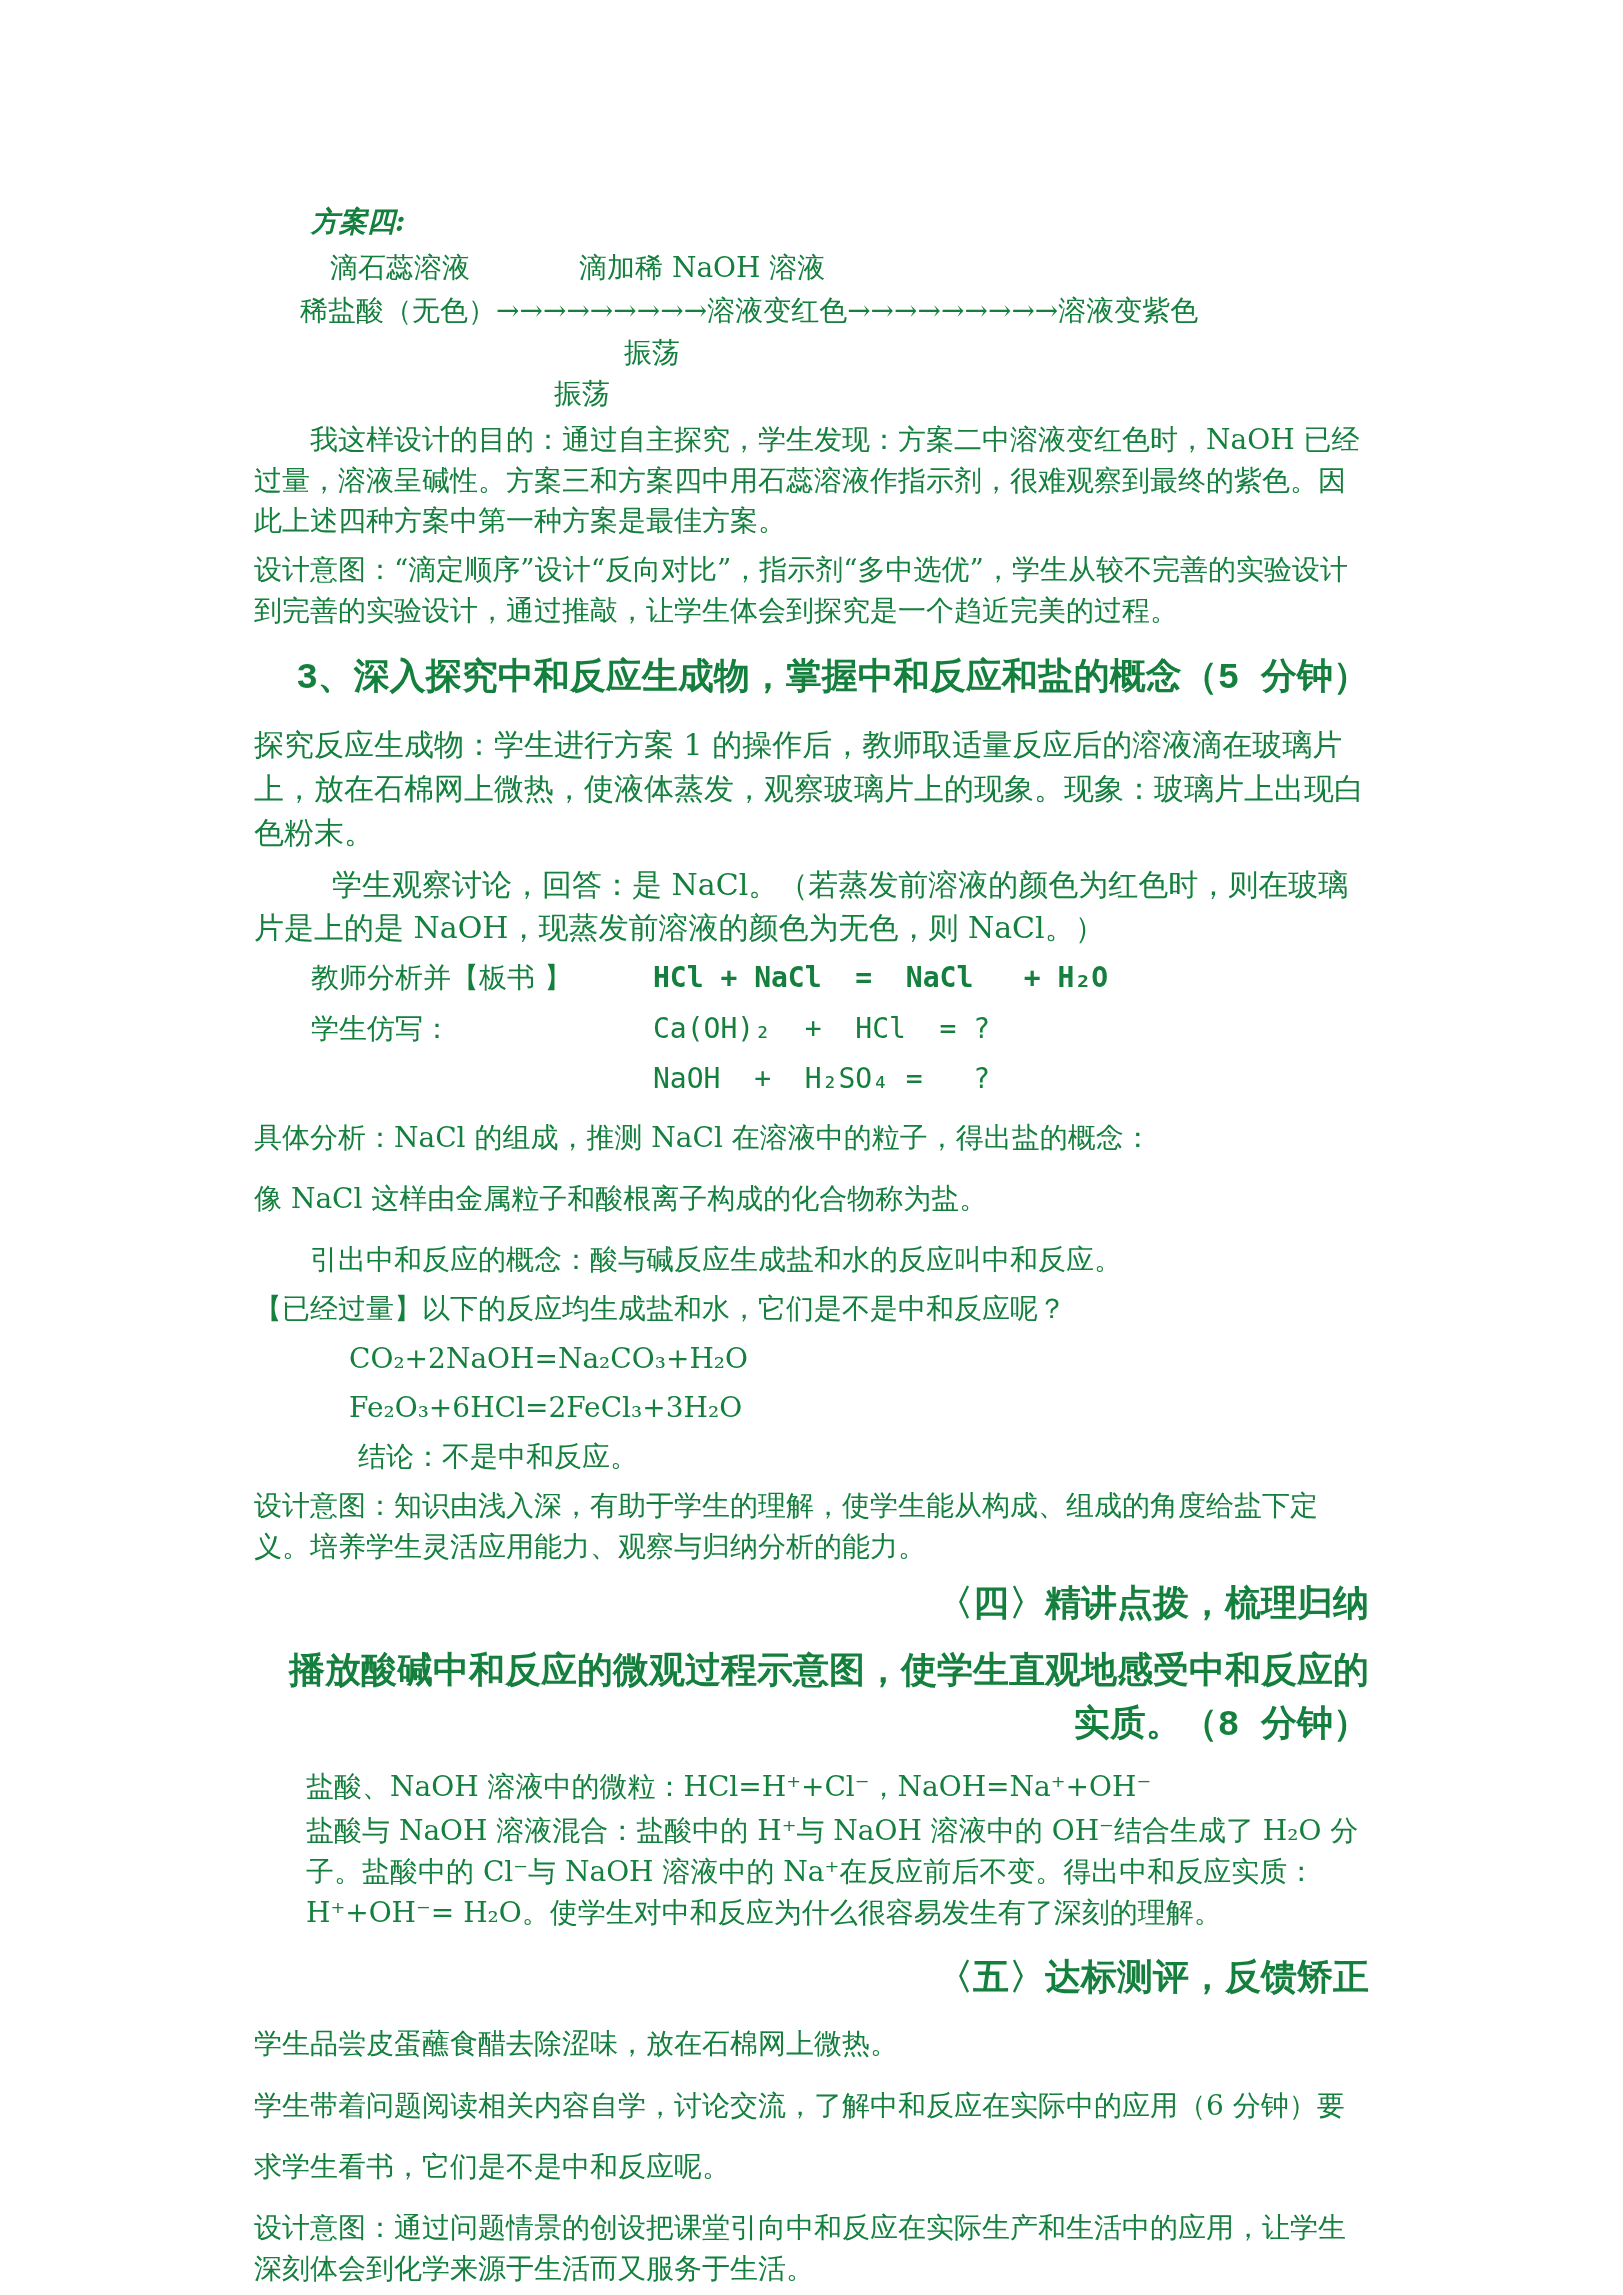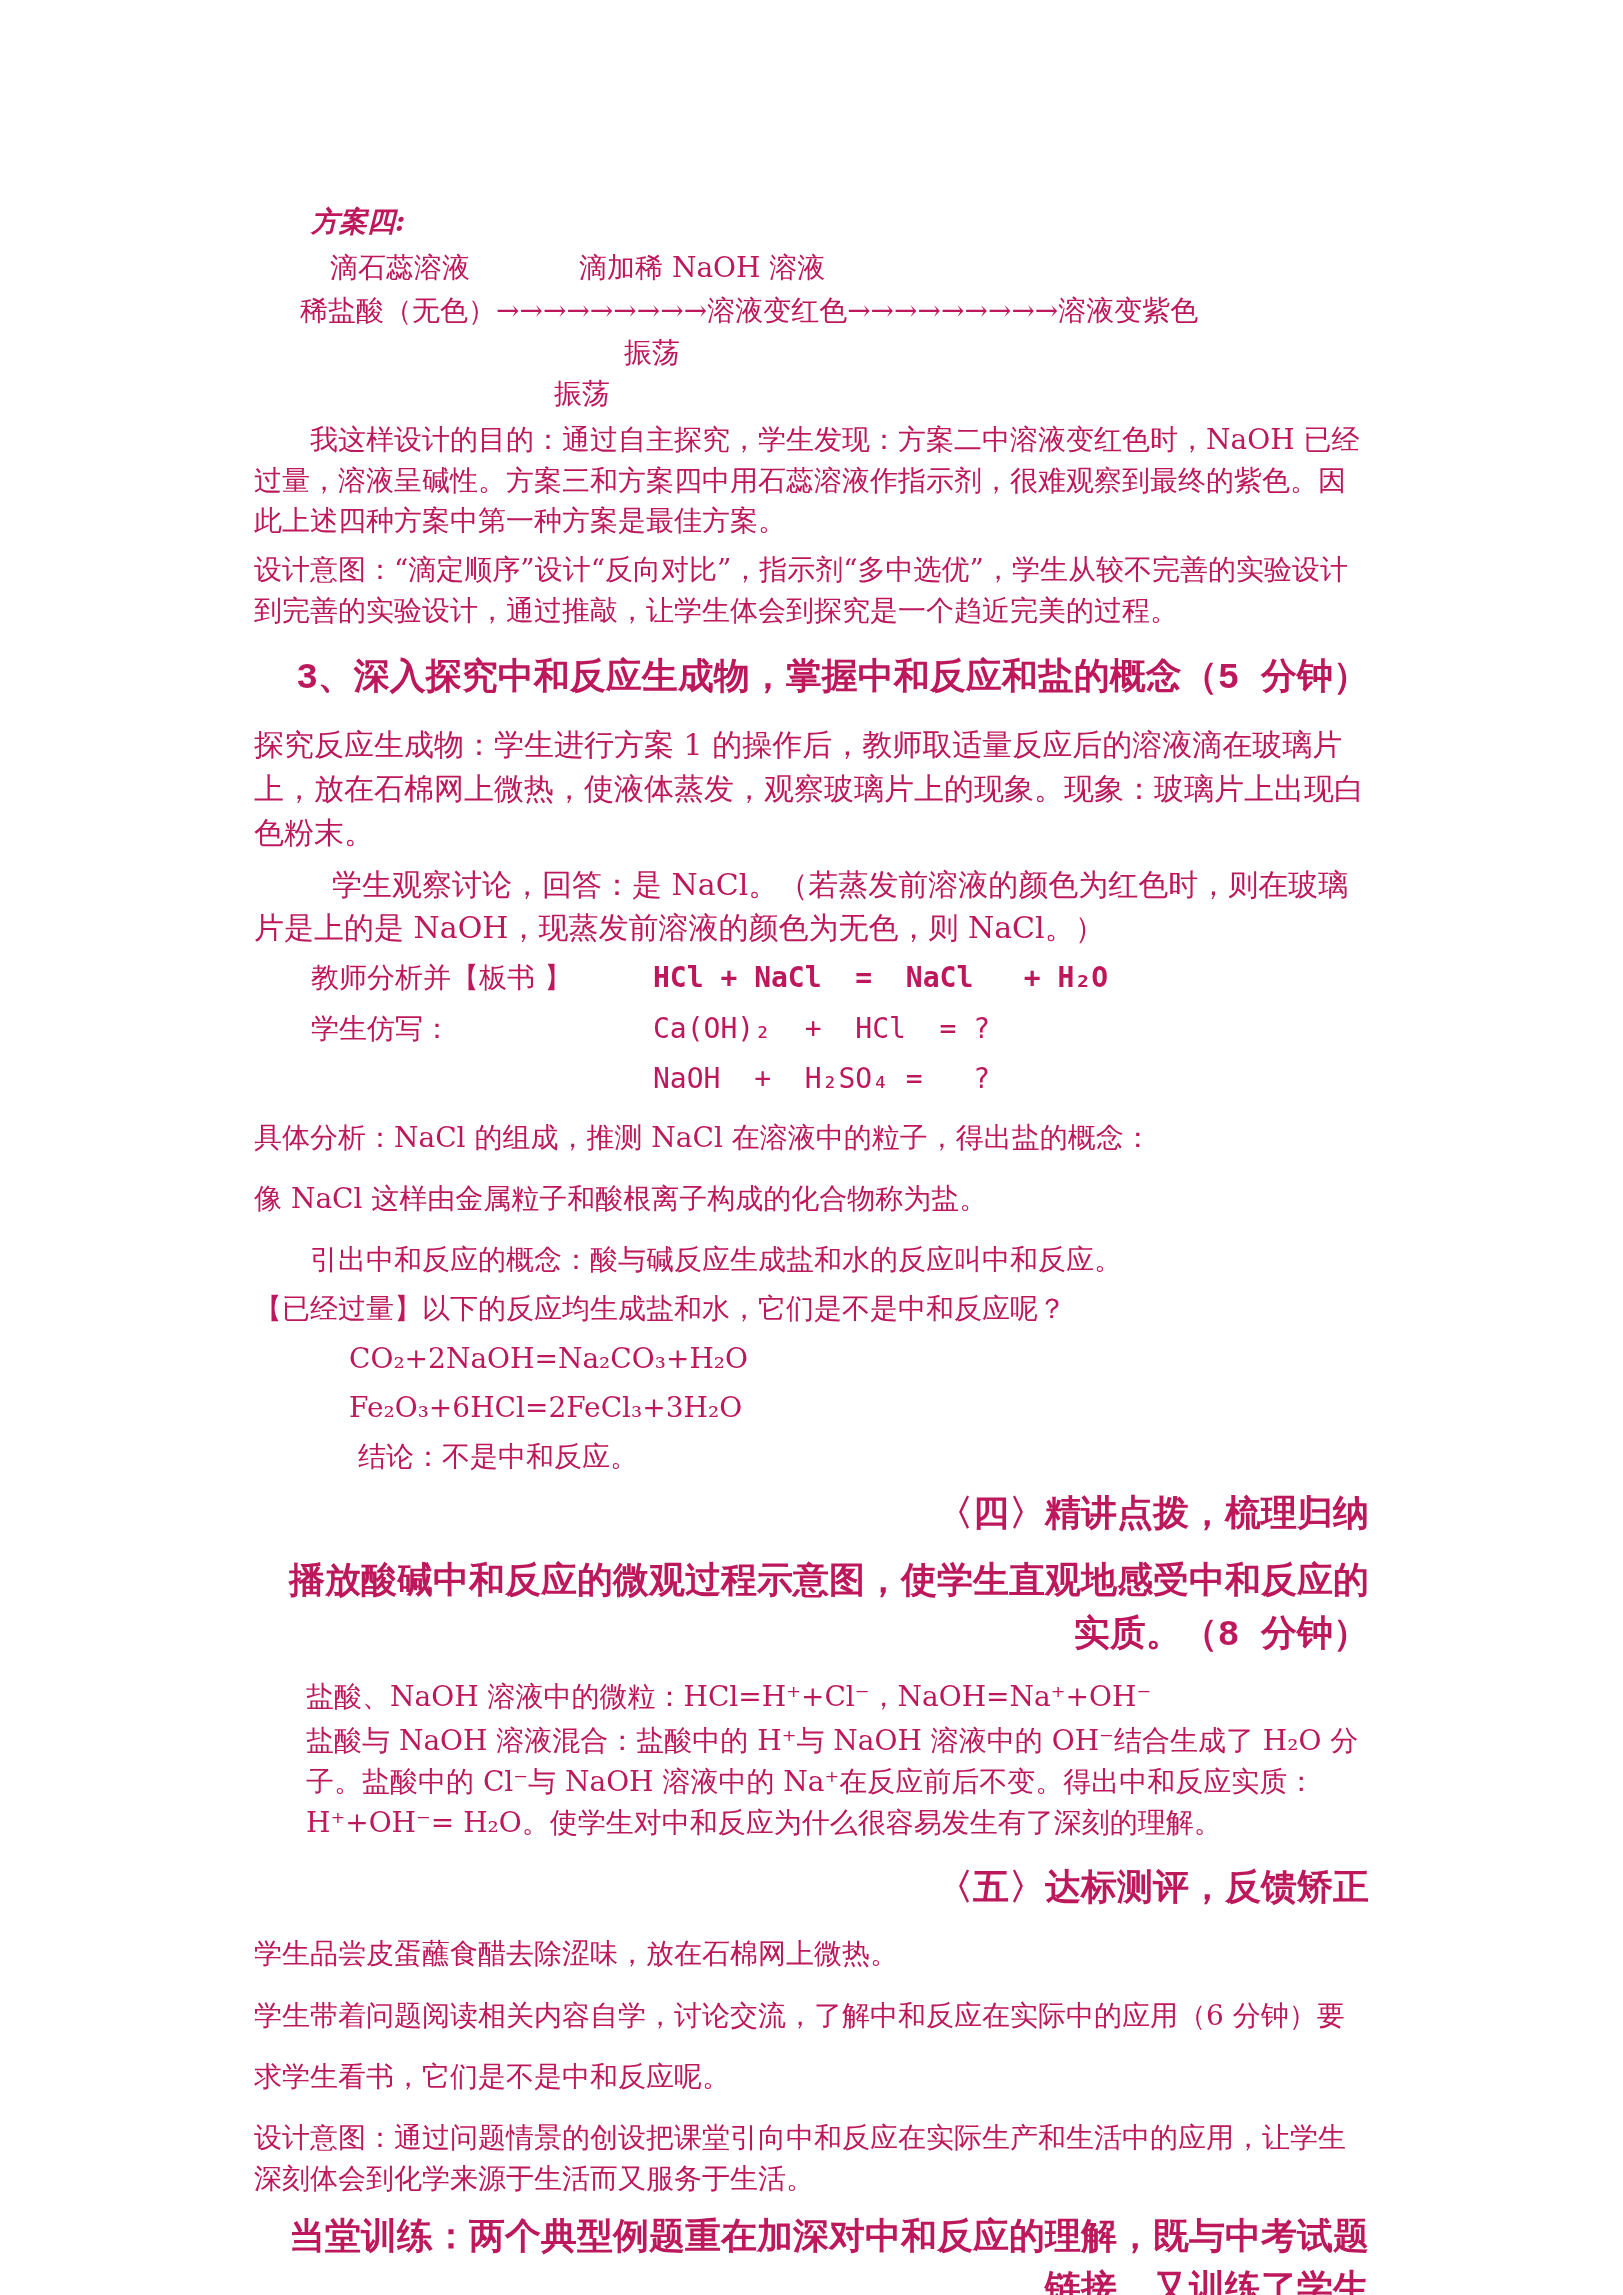--- a/index.html
+++ b/index.html
@@ -3,21 +3,21 @@
 <meta charset="utf-8">
 <style>
   * { margin: 0; padding: 0; box-sizing: border-box; }
   html, body { background: #ffffff; }
   .page {
     position: relative;
     width: 1623px;
     height: 2295px;
     overflow: hidden;
     background: #ffffff;
-    color: #be185d;
+    color: #15803d;
     font-family: "DejaVu Serif", "Liberation Serif", serif;
     font-size: 28px;
     line-height: 1.46;
     padding: 202px 254px 82px 254px;
   }
   .para { margin-bottom: 8.2px; white-space: pre-wrap; }
   .indent2  { text-indent: 2em; }
   .indent25 { text-indent: 2.6em; }
   .large { font-size: 30px; }
   .bold  { font-weight: bold; }
@@ -116,20 +116,21 @@
   <p class="para indent2">引出中和反应的概念：酸与碱反应生成盐和水的反应叫中和反应。</p>
 
   <p class="para">【已经过量】以下的反应均生成盐和水，它们是不是中和反应呢？</p>
 
   <p class="para eq-indent">CO₂+2NaOH=Na₂CO₃+H₂O</p>
 
   <p class="para eq-indent">Fe₂O₃+6HCl=2FeCl₃+3H₂O</p>
 
   <p class="para concl-indent">结论：不是中和反应。</p>
 
+  <p class="para">设计意图：知识由浅入深，有助于学生的理解，使学生能从构成、组成的角度给盐下定义。培养学生灵活应用能力、观察与归纳分析的能力。</p>
 
   <h3 class="heading tight">〈四〉精讲点拨，梳理归纳</h3>
 
   <h3 class="heading tight">播放酸碱中和反应的微观过程示意图，使学生直观地感受中和反应的实质。（8 分钟）</h3>
 
   <div class="micro-block">
     <p class="para">盐酸、NaOH 溶液中的微粒：HCl=H⁺+Cl⁻，NaOH=Na⁺+OH⁻</p>
     <p class="para">盐酸与 NaOH 溶液混合：盐酸中的 H⁺与 NaOH 溶液中的 OH⁻结合生成了 H₂O 分子。盐酸中的 Cl⁻与 NaOH 溶液中的 Na⁺在反应前后不变。得出中和反应实质：H⁺+OH⁻= H₂O。使学生对中和反应为什么很容易发生有了深刻的理解。</p>
   </div>
 

